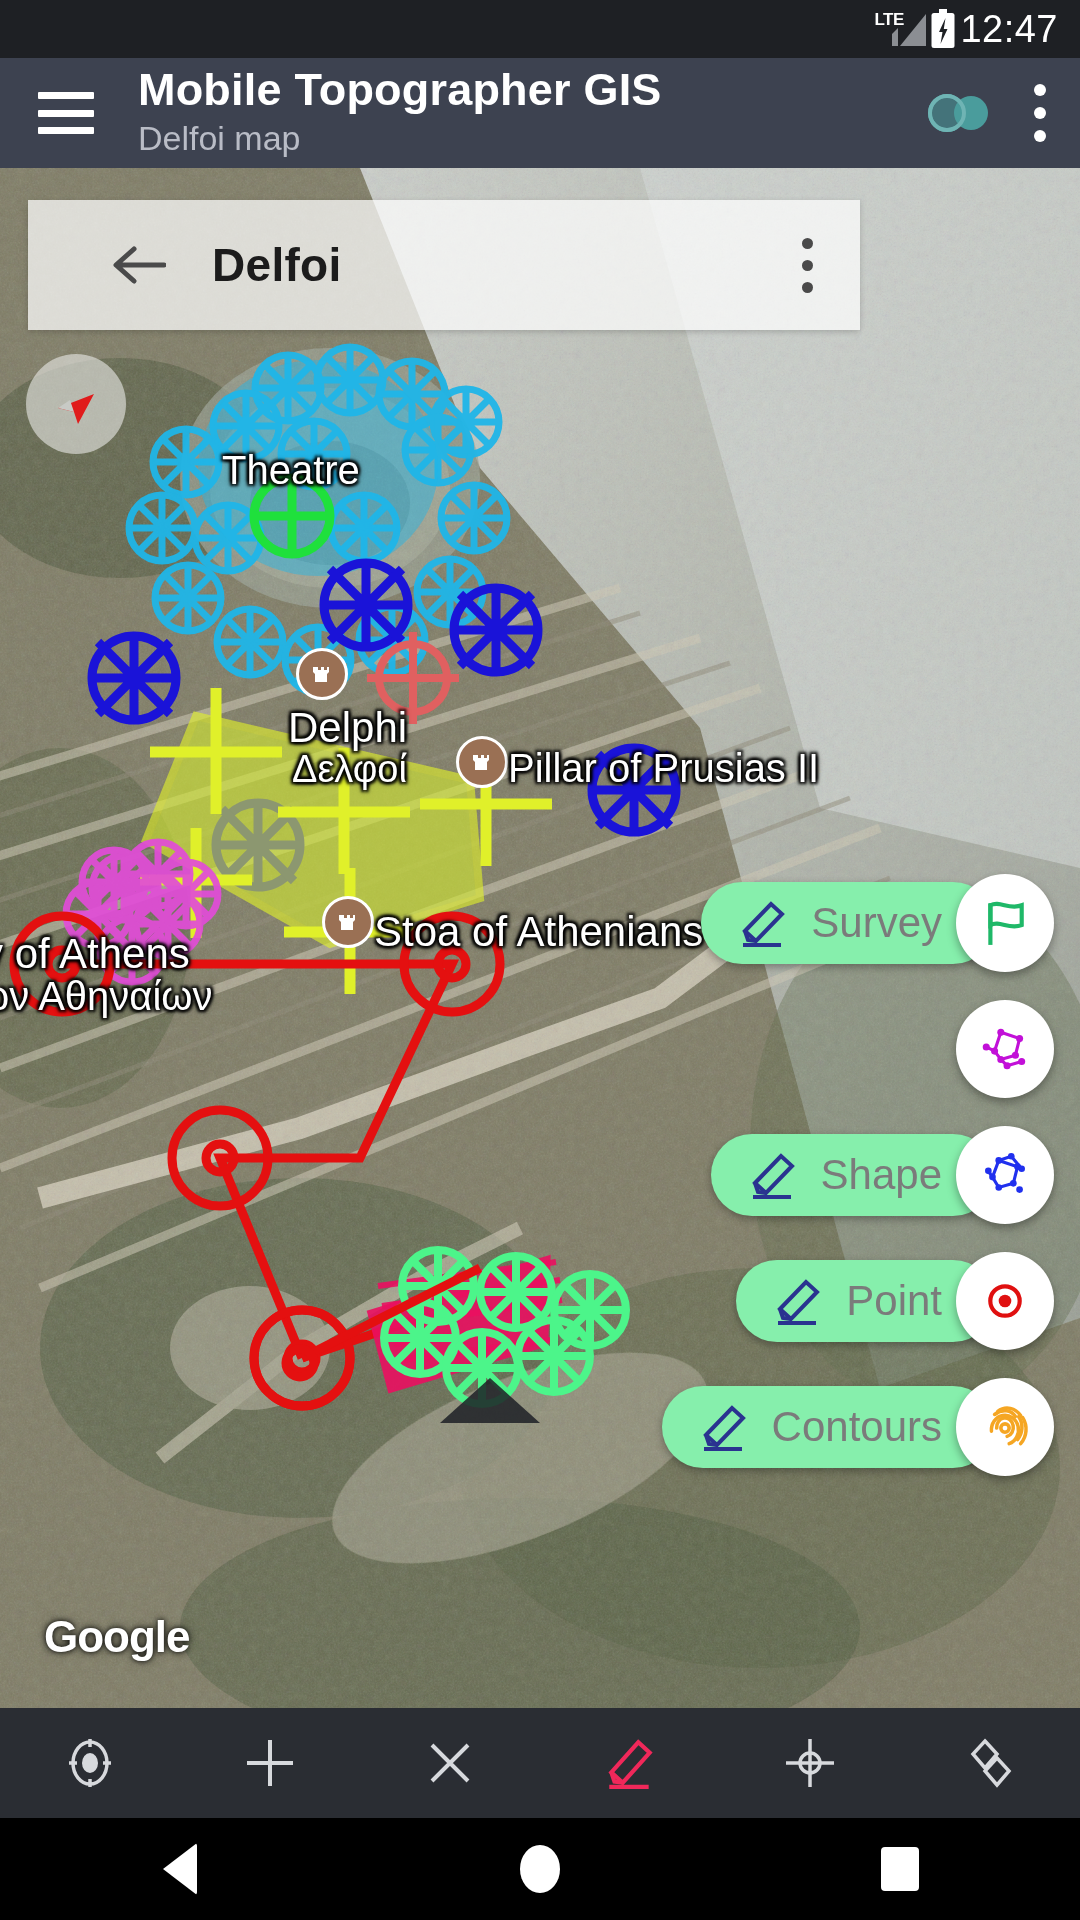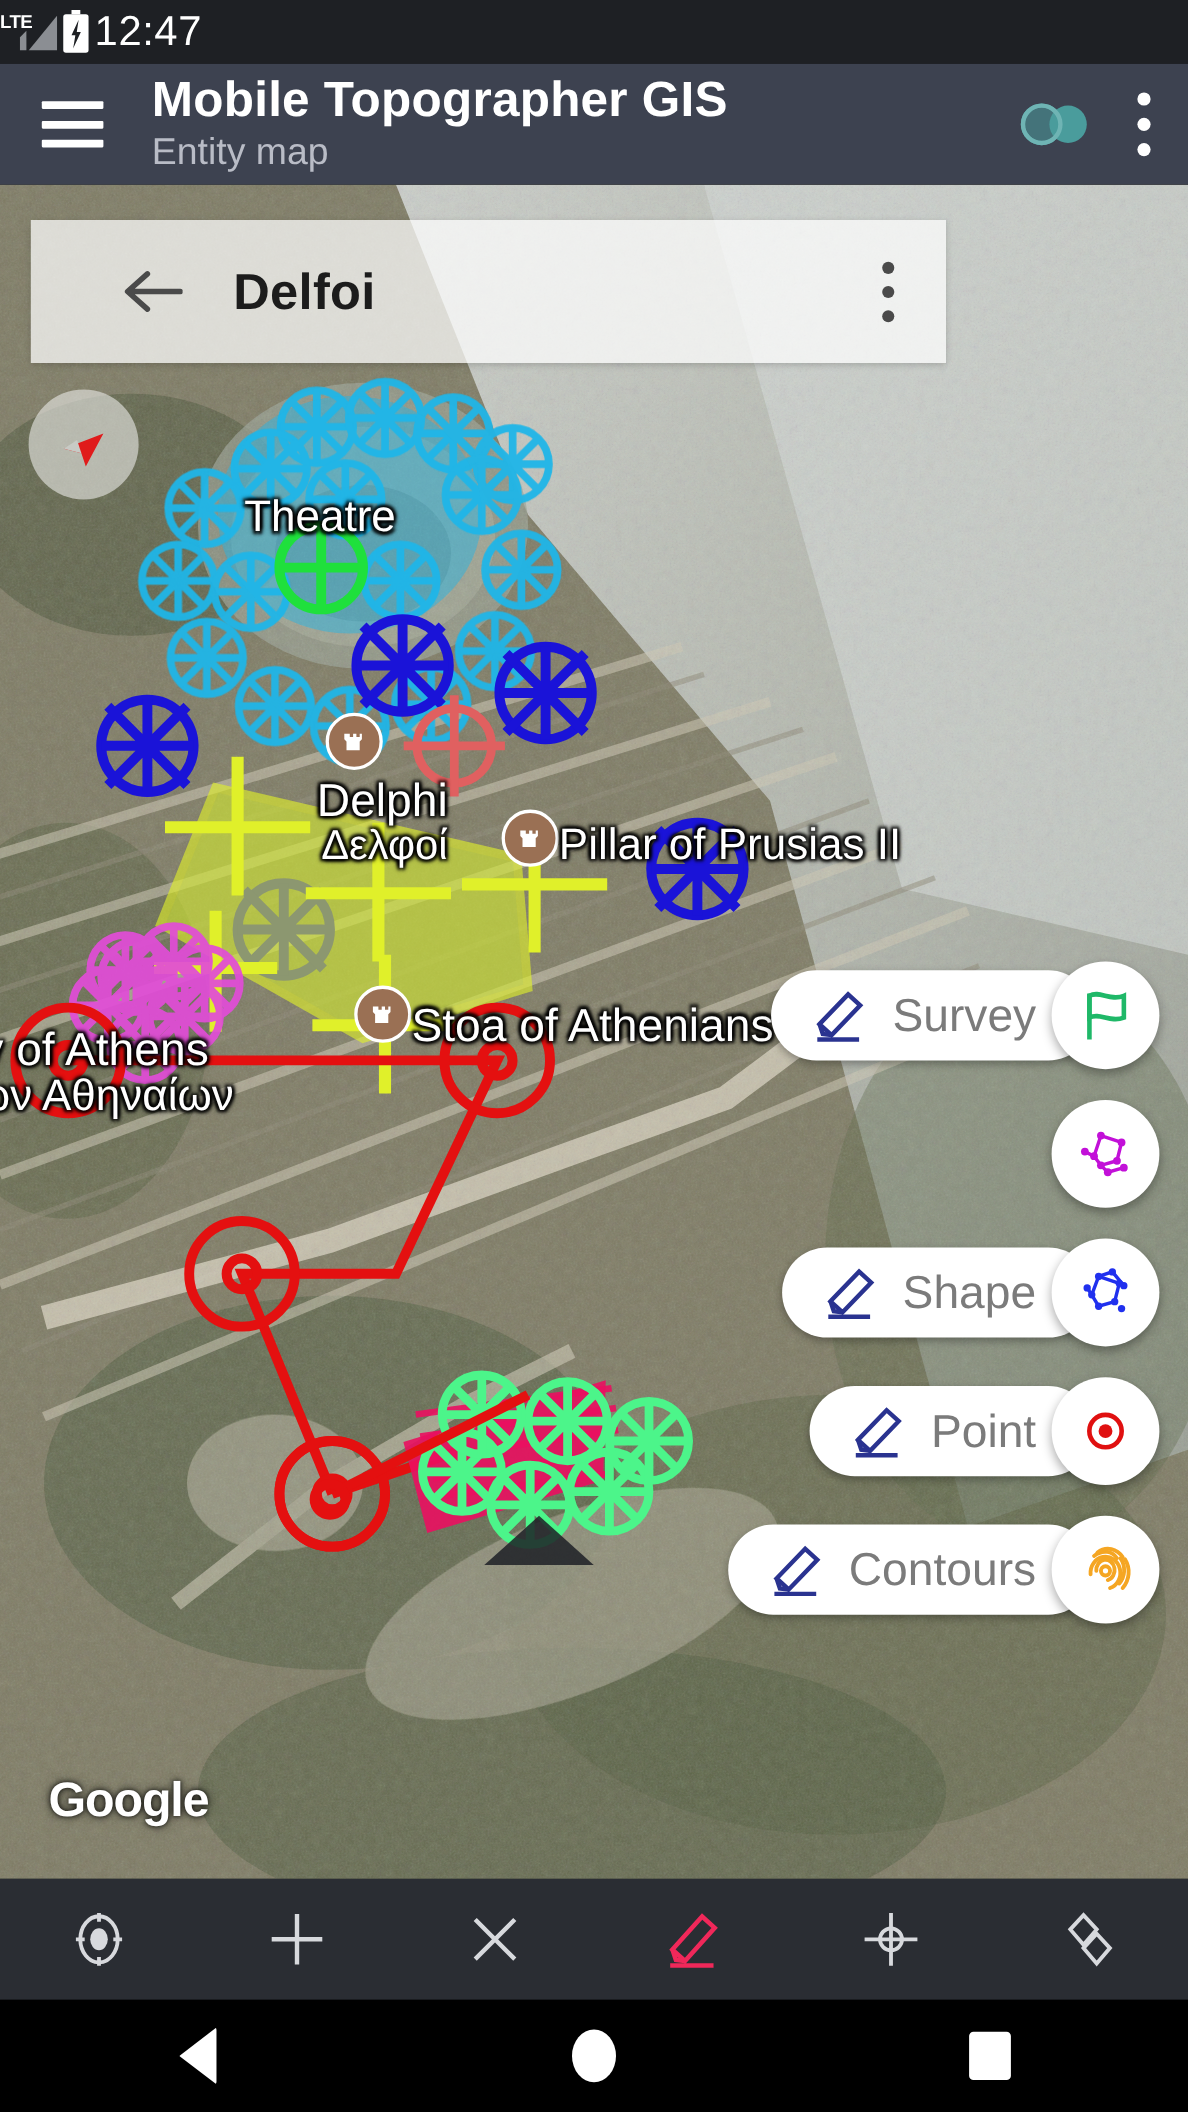--- a/index.html
+++ b/index.html
@@ -8,21 +8,21 @@
     background:#000;
     font-family:"Liberation Sans", sans-serif;
     overflow:hidden;
   }
   #screen { position:relative; width:1080px; height:1920px; overflow:hidden; }
 
   
   .statusbar {
     position:absolute; top:0; left:0; width:1080px; height:58px;
     background:#1e2024; display:flex; align-items:center;
-    justify-content:flex-start; padding-right:22px; gap:4px;
+    justify-content:flex-end; padding-right:22px; gap:4px;
   }
   .sb-lte { position:relative; width:52px; height:40px; }
   .sb-lte .lte-txt {
     position:absolute; left:0; top:1px; font-size:17px; font-weight:bold;
     color:#fff; letter-spacing:-0.5px;
   }
   .sb-lte .sig {
     position:absolute; right:0; bottom:3px; width:34px; height:32px;
   }
   .sb-batt { width:26px; height:40px; position:relative; }
@@ -104,21 +104,21 @@
     display:flex; align-items:center; justify-content:center;
   }
 
   
   .fab-stack {
     position:absolute; right:26px; bottom:232px;
     display:flex; flex-direction:column; align-items:flex-end; gap:28px;
   }
   .fab-row { display:flex; align-items:center; }
   .fab-label {
-    height:82px; background:#ffffff; border-radius:41px;
+    height:82px; background:#86efac; border-radius:41px;
     display:flex; align-items:center; gap:20px;
     padding:0 52px 0 34px; margin-right:-38px;
     box-shadow:0 3px 8px rgba(0,0,0,0.32);
   }
   .fab-label .pencil { width:56px; height:52px; flex:none; }
   .fab-label .txt { font-size:42px; color:#7b7b7b; white-space:nowrap; }
   .fab-btn {
     width:98px; height:98px; border-radius:50%; background:#fff;
     display:flex; align-items:center; justify-content:center;
     box-shadow:0 4px 10px rgba(0,0,0,0.35); flex:none; position:relative; z-index:2;
@@ -165,21 +165,21 @@
   </div>
 
   <div class="appbar">
     <div class="hamburger">
       <span></span>
         <span></span>
         <span></span>
     </div>
     <div class="titleblock">
       <div class="app-title">Mobile Topographer GIS</div>
-      <div class="app-sub">Entity map</div>
+      <div class="app-sub">Delfoi map</div>
     </div>
     <div class="ab-actions">
       <svg class="icon-link" viewBox="0 0 66 52">
         <circle cx="21" cy="26" r="17" fill="none" stroke="#4a9c9c" stroke-width="4"></circle>
         <circle cx="45" cy="26" r="17" fill="#4a9c9c"></circle>
         <circle cx="21" cy="26" r="15" fill="#4a9c9c" opacity="0.55"></circle>
         <circle cx="21" cy="26" r="17" fill="none" stroke="#6fb4b4" stroke-width="4"></circle>
       </svg>
       <div class="overflow-dots">
         <i></i>

